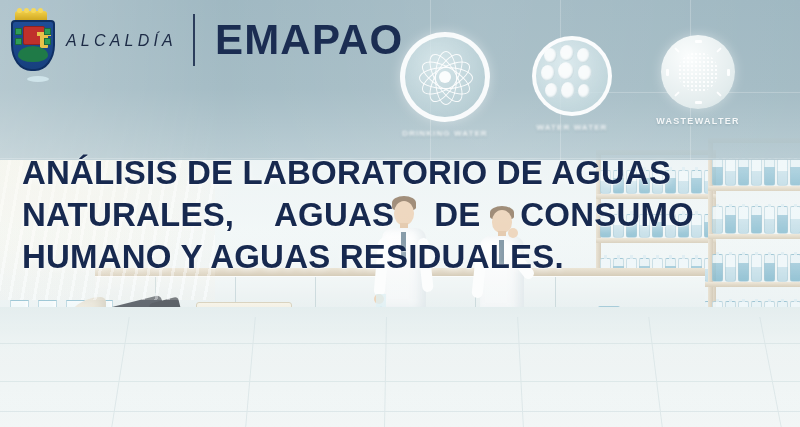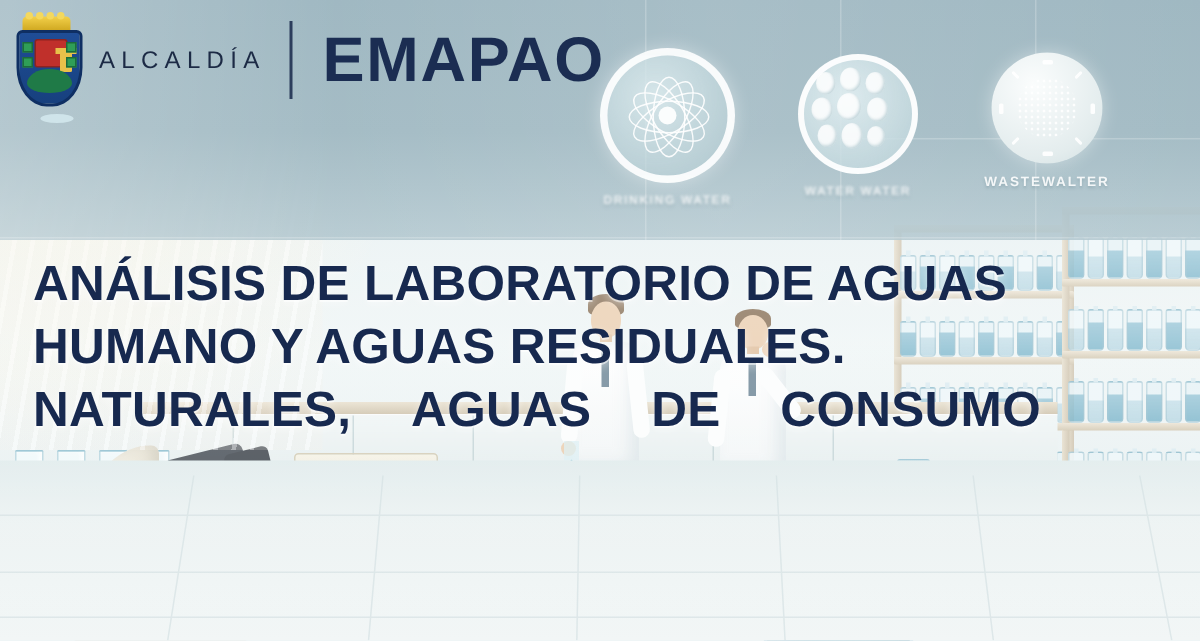--- a/index.html
+++ b/index.html
@@ -239,20 +239,21 @@
   .crest .sh-green{position:absolute;left:5px;top:24px;width:30px;height:16px;background:#1f7a47;border-radius:50%/60% 60% 40% 40%;}
   .crest .sh-water{position:absolute;left:9px;top:30px;width:22px;height:6px;background:#cfe4ea;border-radius:50%;}
   .crest .dot{position:absolute;width:5px;height:5px;background:#2f9e57;border:1px solid #1c6b3b;}
 
   .brand-name{
     margin-left:12px;
     color:#1c2a45;
     font-size:16px;line-height:21px;font-weight:400;
     letter-spacing:4.2px;
     white-space:nowrap;
+    font-style:italic;
   }
   .brand-divider{
     width:2px;height:52px;background:#1f3050;margin-left:16px;opacity:.9;flex:0 0 auto;
   }
   .emapao{
     margin-left:20px;
     color:#1b2d52;
     font-size:42px;line-height:42px;font-weight:700;
     letter-spacing:1.2px;white-space:nowrap;
   }
@@ -296,21 +297,21 @@
   .ic4{width:74px;height:74px;background:radial-gradient(circle at 38% 30%,#fbfdfd,#e3eced 70%,#cfdee1 100%);
     box-shadow:0 0 12px rgba(255,255,255,.4);}
   .ic4 .core{position:absolute;left:50%;top:50%;width:40px;height:40px;margin:-20px 0 0 -20px;border-radius:50%;
     background:radial-gradient(circle at 38% 32%,#b9d6e4,#7fb0c9);
     background-image:radial-gradient(rgba(255,255,255,.9) .9px,transparent 1.1px);
     background-size:4px 4px,auto;}
   .ic4 .tick{position:absolute;background:rgba(255,255,255,.9);border-radius:1px;}
 
   
   .headline{
-    position:absolute;left:22px;top:168px;width:672px;
+    position:absolute;left:22px;top:152px;width:672px;
     color:#17294f;
     font-weight:700;
     font-size:33px;
     line-height:42px;
     letter-spacing:.2px;
     text-shadow:0 1px 0 rgba(255,255,255,.55),0 2px 6px rgba(255,255,255,.5);
   }
   .headline .ln{display:block;white-space:nowrap;}
   .headline .ln.justify{
     display:flex;justify-content:space-between;width:672px;
@@ -689,22 +690,22 @@
           <div class="dp" style="left:42px;top:44px;width:12px;height:14px;"></div>
         </div>
         <div class="cc-cap" style="filter:blur(.9px);">WATER WATER</div>
       </div>
 
     </div>
   </div>
 
   <div class="headline">
     <span class="ln">ANÁLISIS DE LABORATORIO DE AGUAS</span>
-    <span class="ln">HUMANO Y AGUAS RESIDUALES.</span>
     <span class="ln justify">
       <span>NATURALES,</span>
       <span>AGUAS</span>
       <span>DE</span>
       <span>CONSUMO</span>
     </span>
+    <span class="ln">HUMANO Y AGUAS RESIDUALES.</span>
   </div>
 
 </div>
 
 </body></html>

